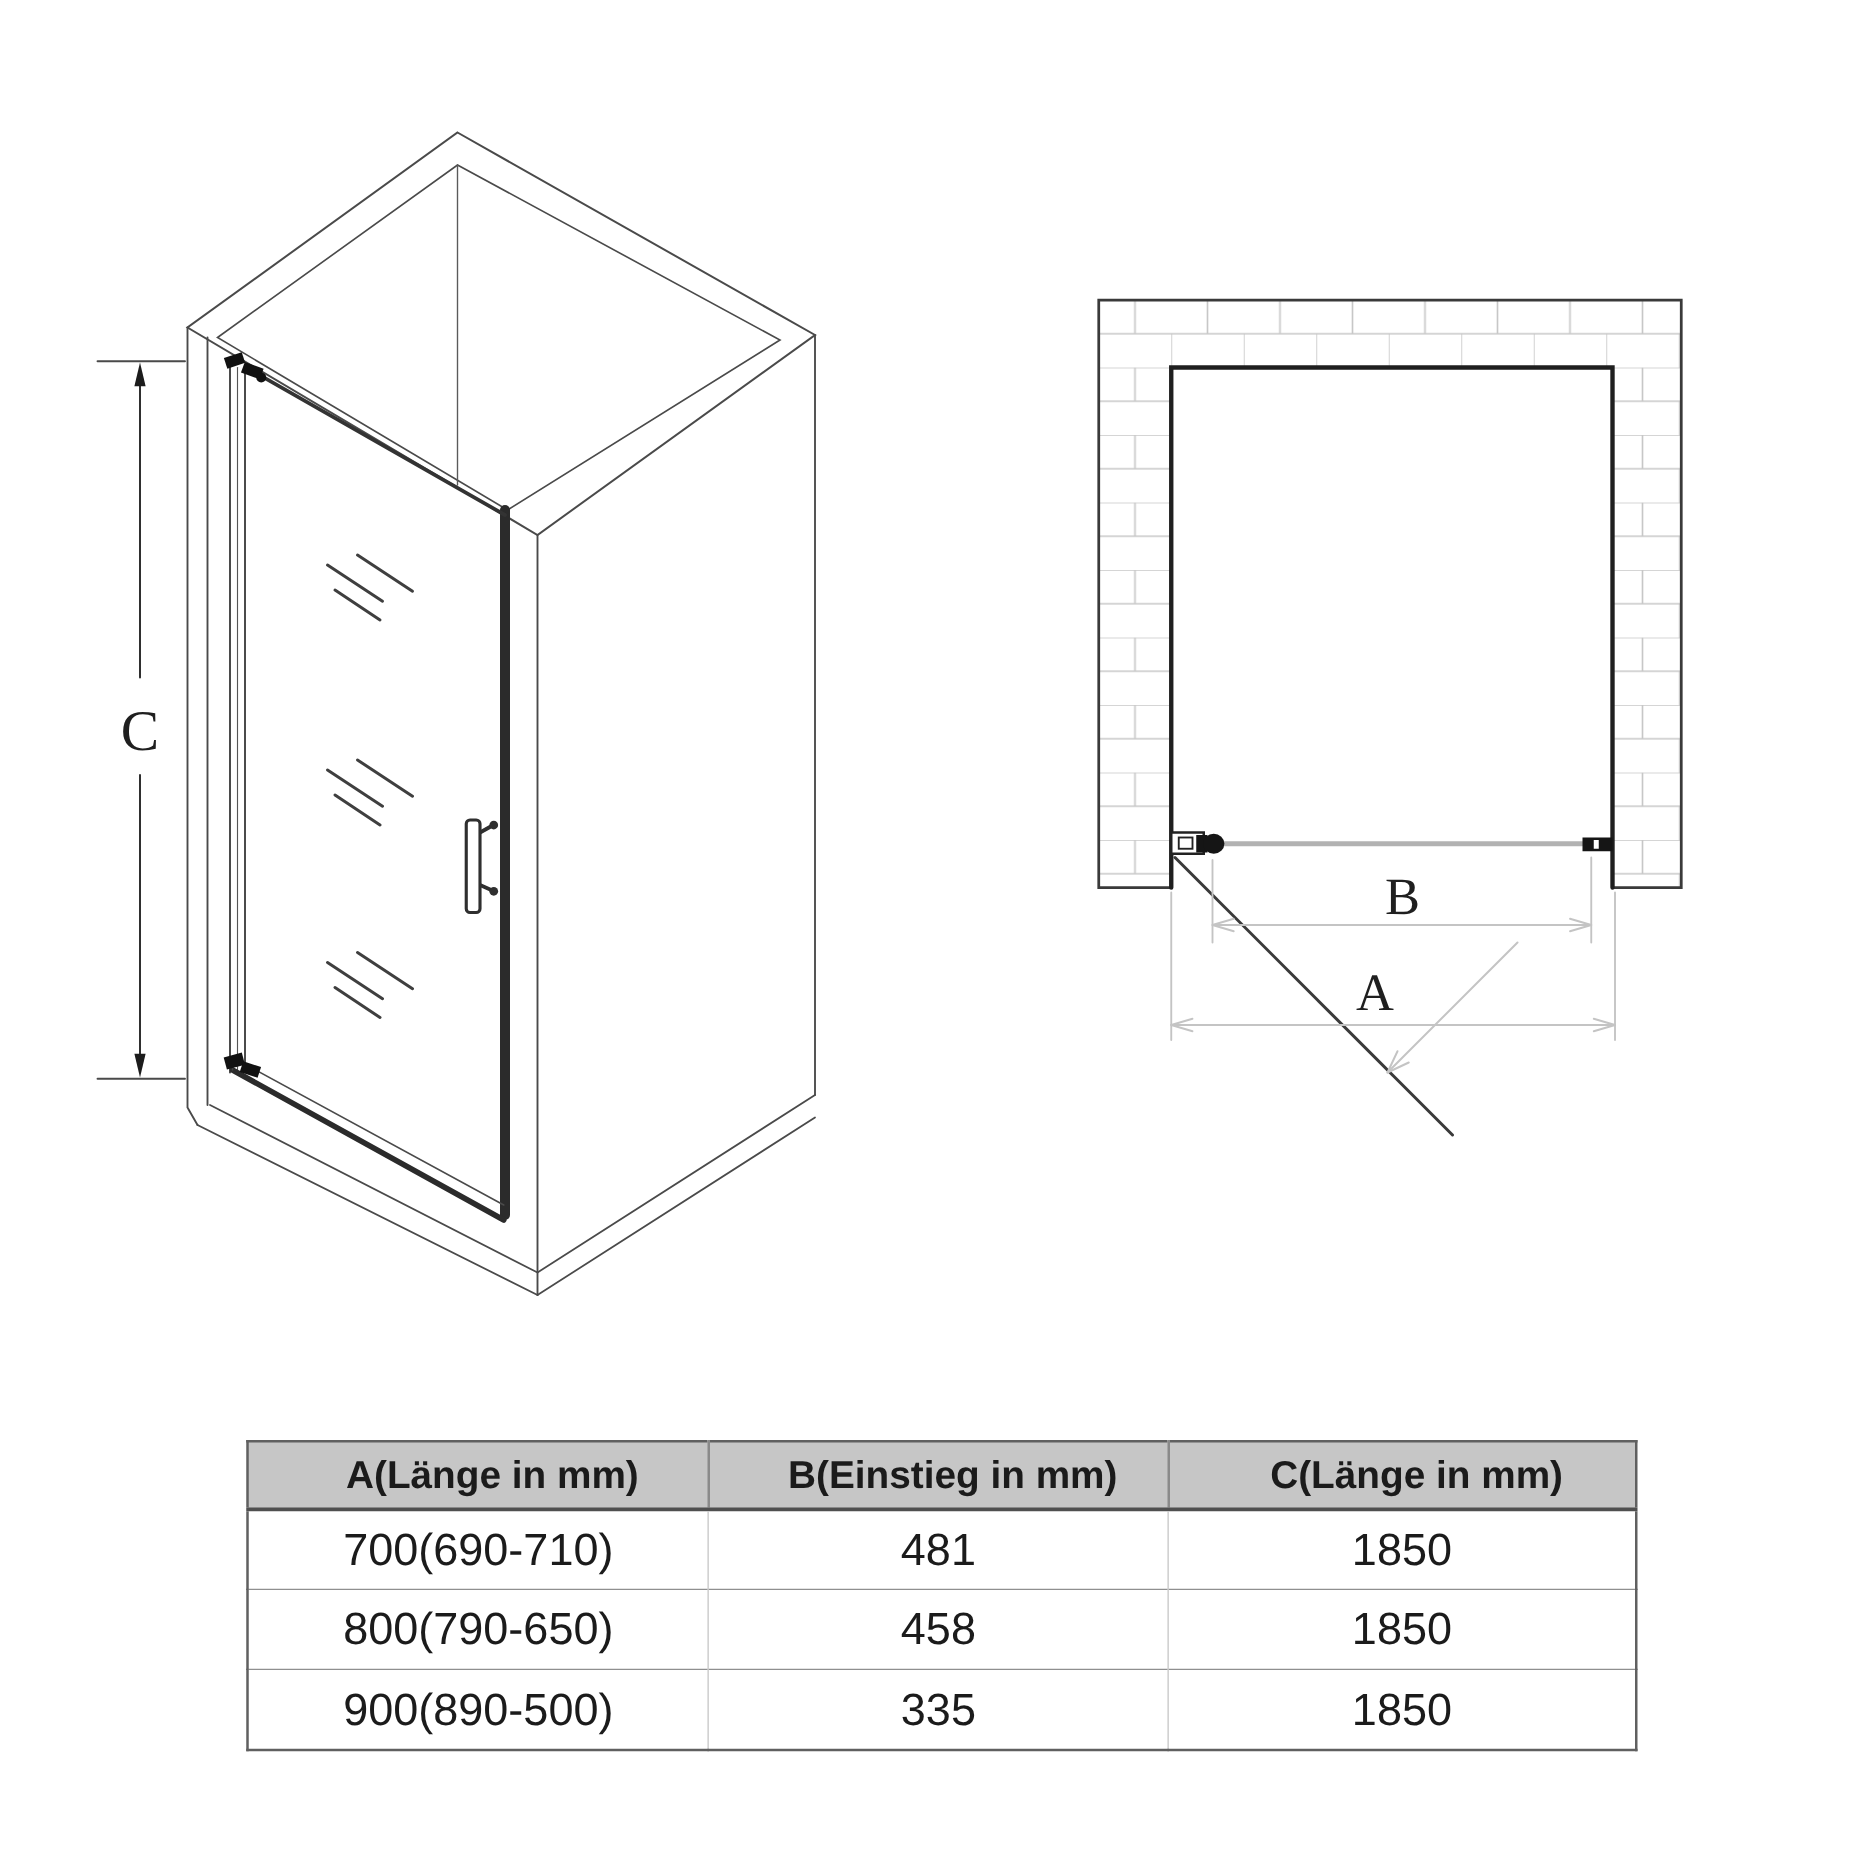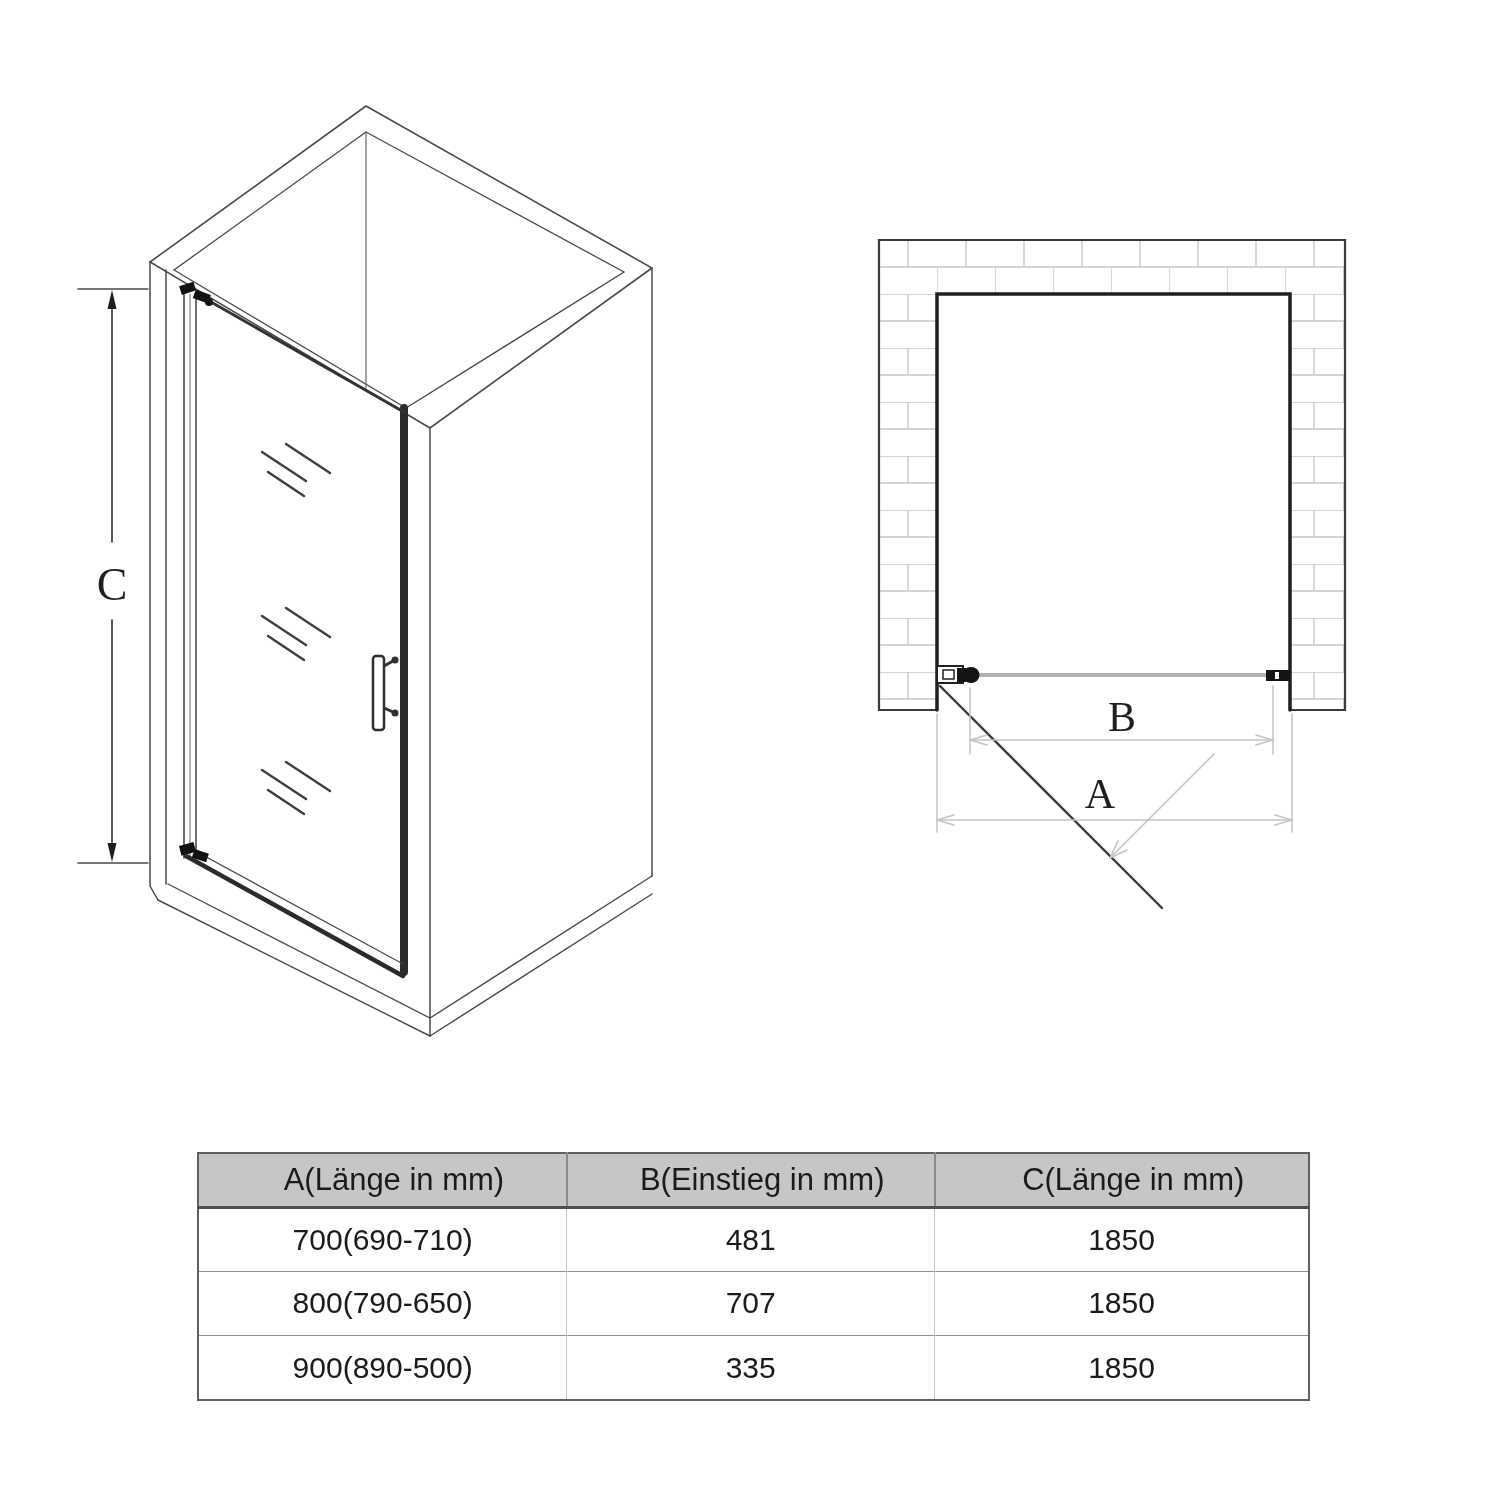--- a/index.html
+++ b/index.html
@@ -13,27 +13,27 @@
     position:absolute;left:197px;top:1152px;width:1113px;height:249px;
     border-collapse:collapse;table-layout:fixed;background:#ffffff;
     font-family:"Liberation Sans",sans-serif;
   }
   .dim-table,
   .dim-table tr,
   .dim-table th,
   .dim-table td{box-sizing:border-box;}
   .dim-table{border:2px solid #606060;}
   .dim-table th{
-    height:54px;background:#c6c6c6;color:#1b1b1b;font-size:31px;font-weight:400;
+    height:54px;background:#c6c6c6;color:#1b1b1b;font-size:31px;font-weight:700;
     text-align:center;vertical-align:middle;
     border-right:2px solid #8a8a8a;border-bottom:3px solid #4f4f4f;padding-left:24px;
   }
   .dim-table th:last-child{border-right:none;}
   .dim-table td{
-    height:48px;color:#1b1b1b;font-size:30px;font-weight:400;
+    height:48px;color:#1b1b1b;font-size:36px;font-weight:400;
     text-align:center;vertical-align:middle;
     border-right:1.5px solid #c4c4c4;border-top:1.5px solid #8f8f8f;
   }
   .dim-table td:last-child{border-right:none;}
   .serif-label{font-family:"Liberation Serif",serif;fill:#1f1f1f;}
 </style>
 </head>
 <body>
 
 <div class="canvas">
@@ -167,21 +167,21 @@
       </tr>
     </thead>
     <tbody>
       <tr>
         <td>700(690-710)</td>
         <td>481</td>
         <td>1850</td>
       </tr>
       <tr>
         <td>800(790-650)</td>
-        <td>707</td>
+        <td>458</td>
         <td>1850</td>
       </tr>
       <tr>
         <td>900(890-500)</td>
         <td>335</td>
         <td>1850</td>
       </tr>
     </tbody>
   </table>
 </div>

